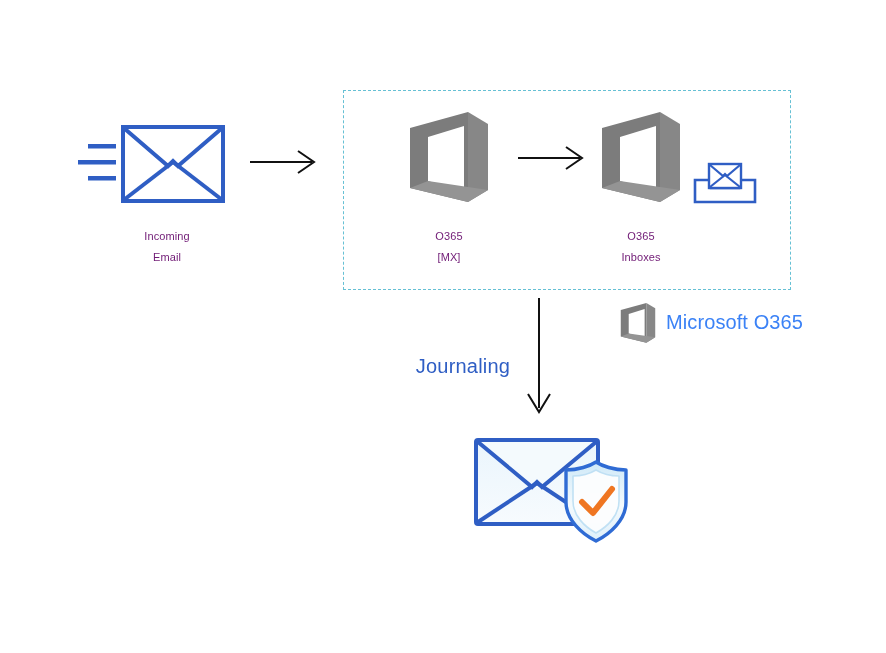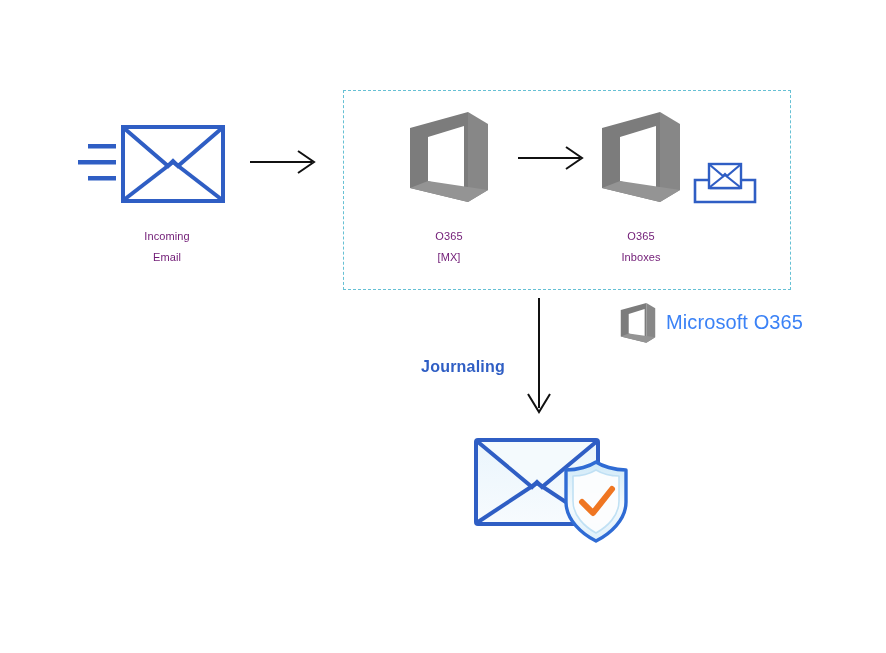--- a/index.html
+++ b/index.html
@@ -26,22 +26,22 @@
     text-align: center;
     color: #701a75;
     font-size: 11px;
     line-height: 21px;
     font-family: "Liberation Sans", sans-serif;
     white-space: pre;
     letter-spacing: 0.1px;
   }
   .label-blue {
     color: #2f5ec4;
-    font-weight: bold;
-    font-size: 16px;
+    font-weight: normal;
+    font-size: 20px;
     letter-spacing: 0.2px;
   }
   .label-gray {
     color: #3b82f6;
     font-size: 20px;
     text-align: left;
   }
   .dashed-zone {
     position: absolute;
     border: 1.6px dashed #66c0d4;

